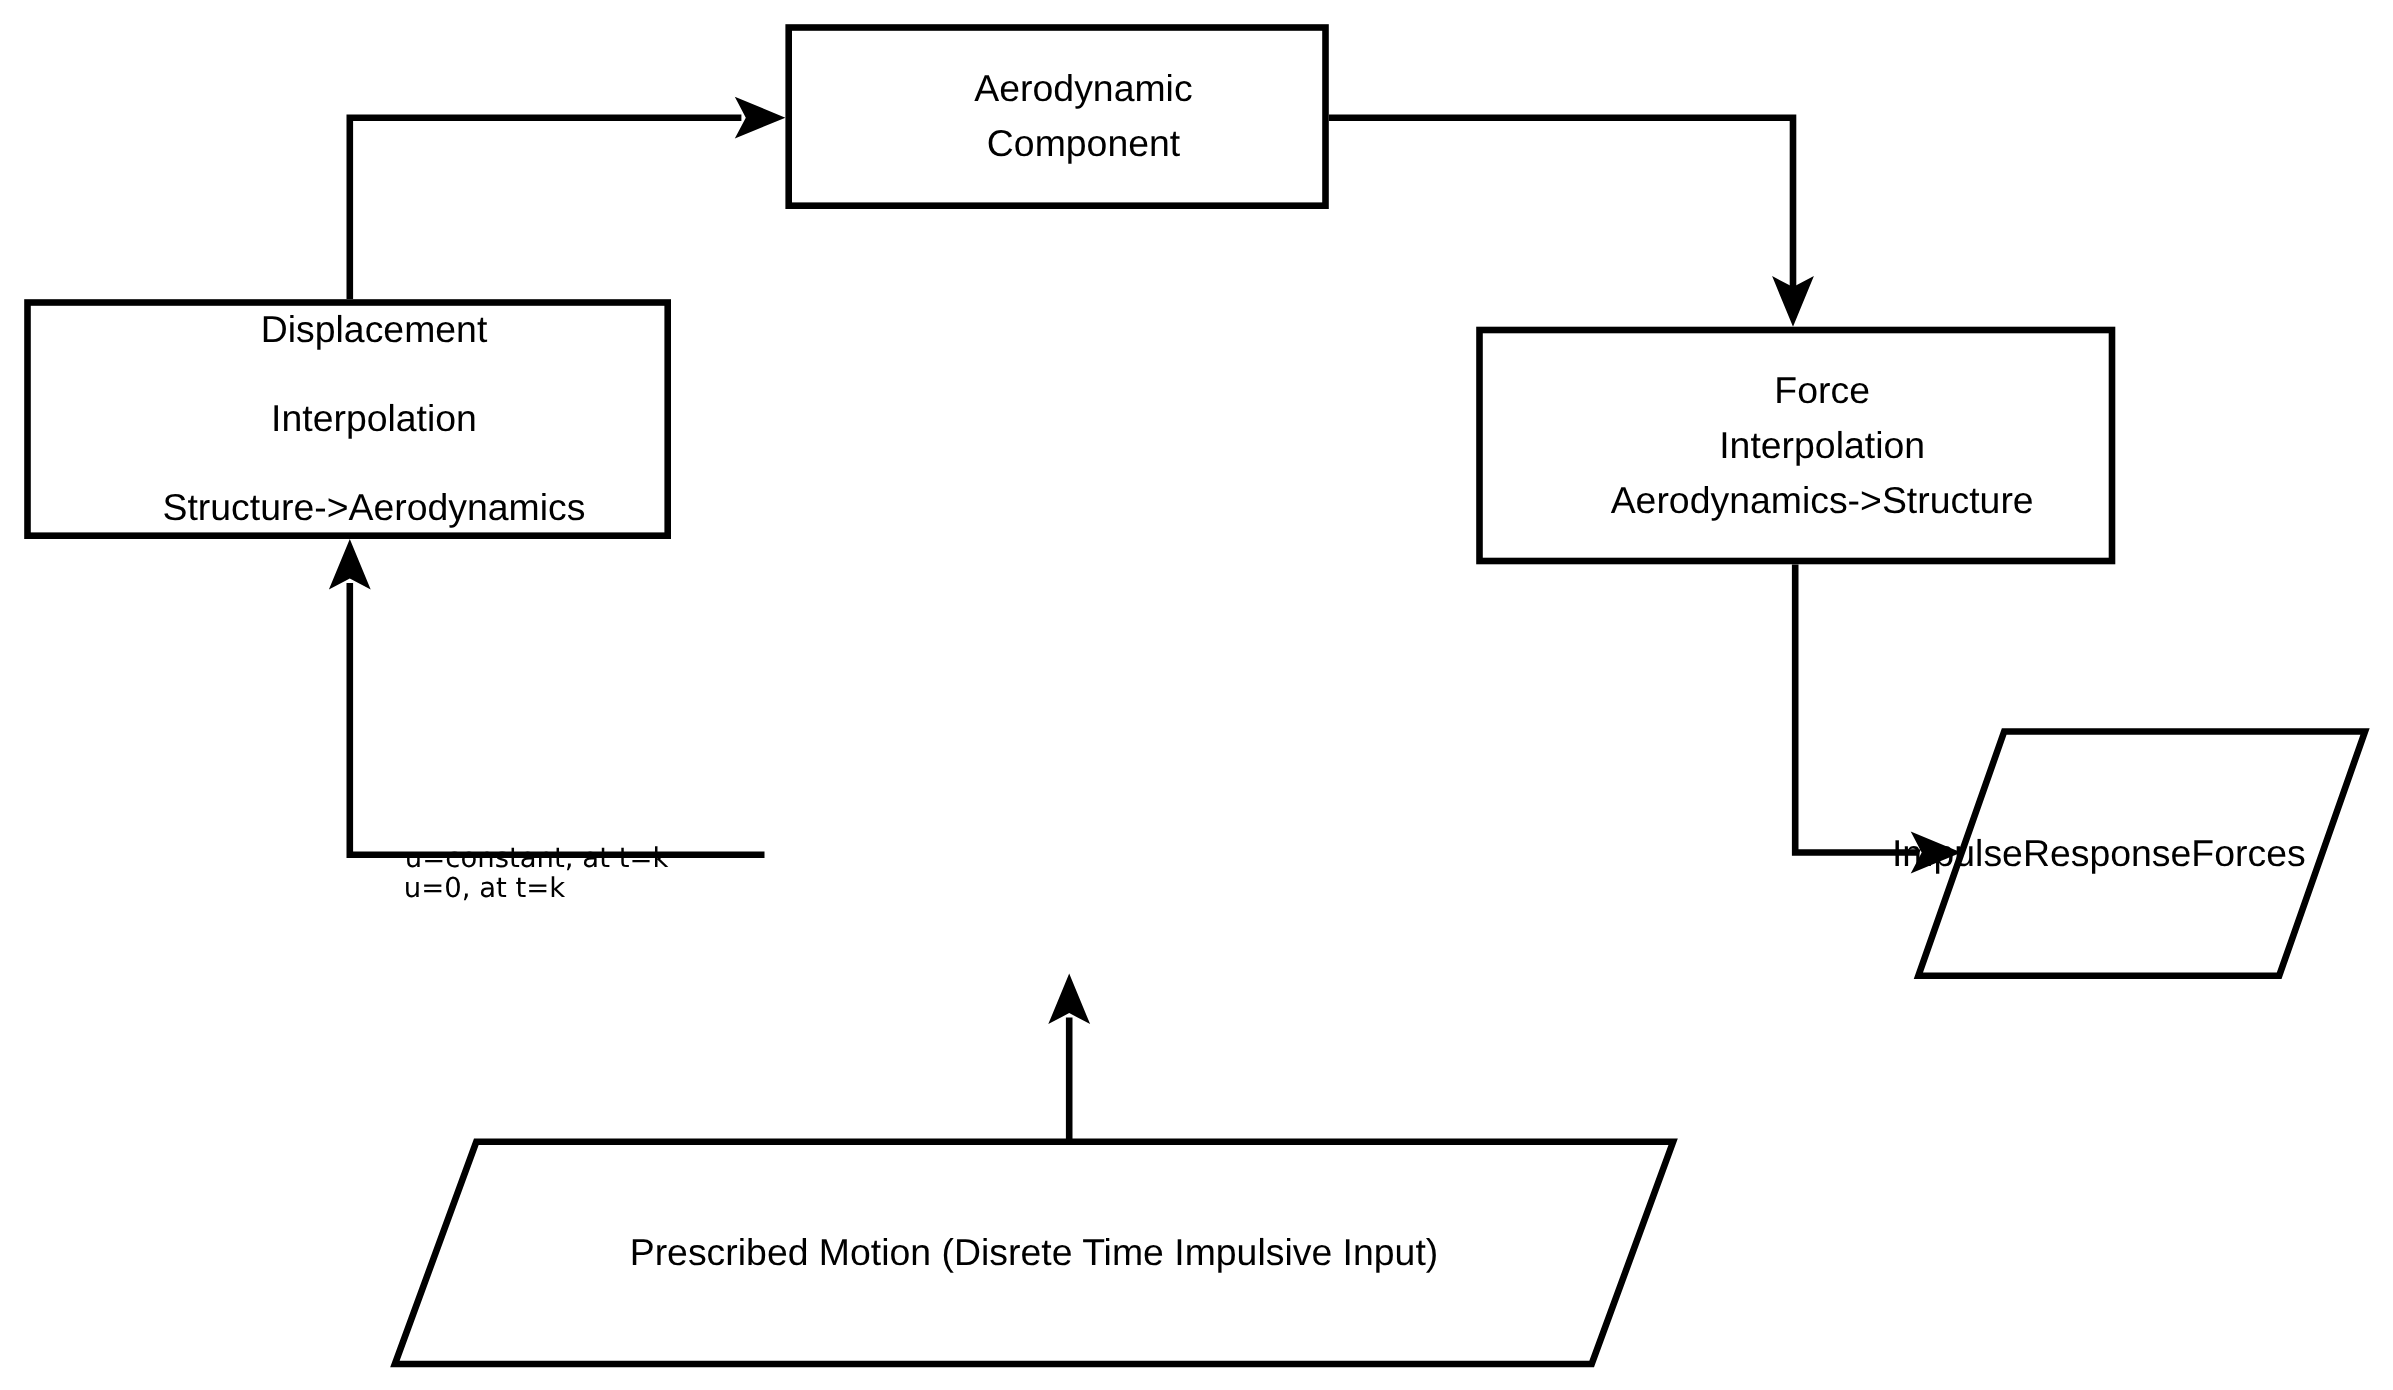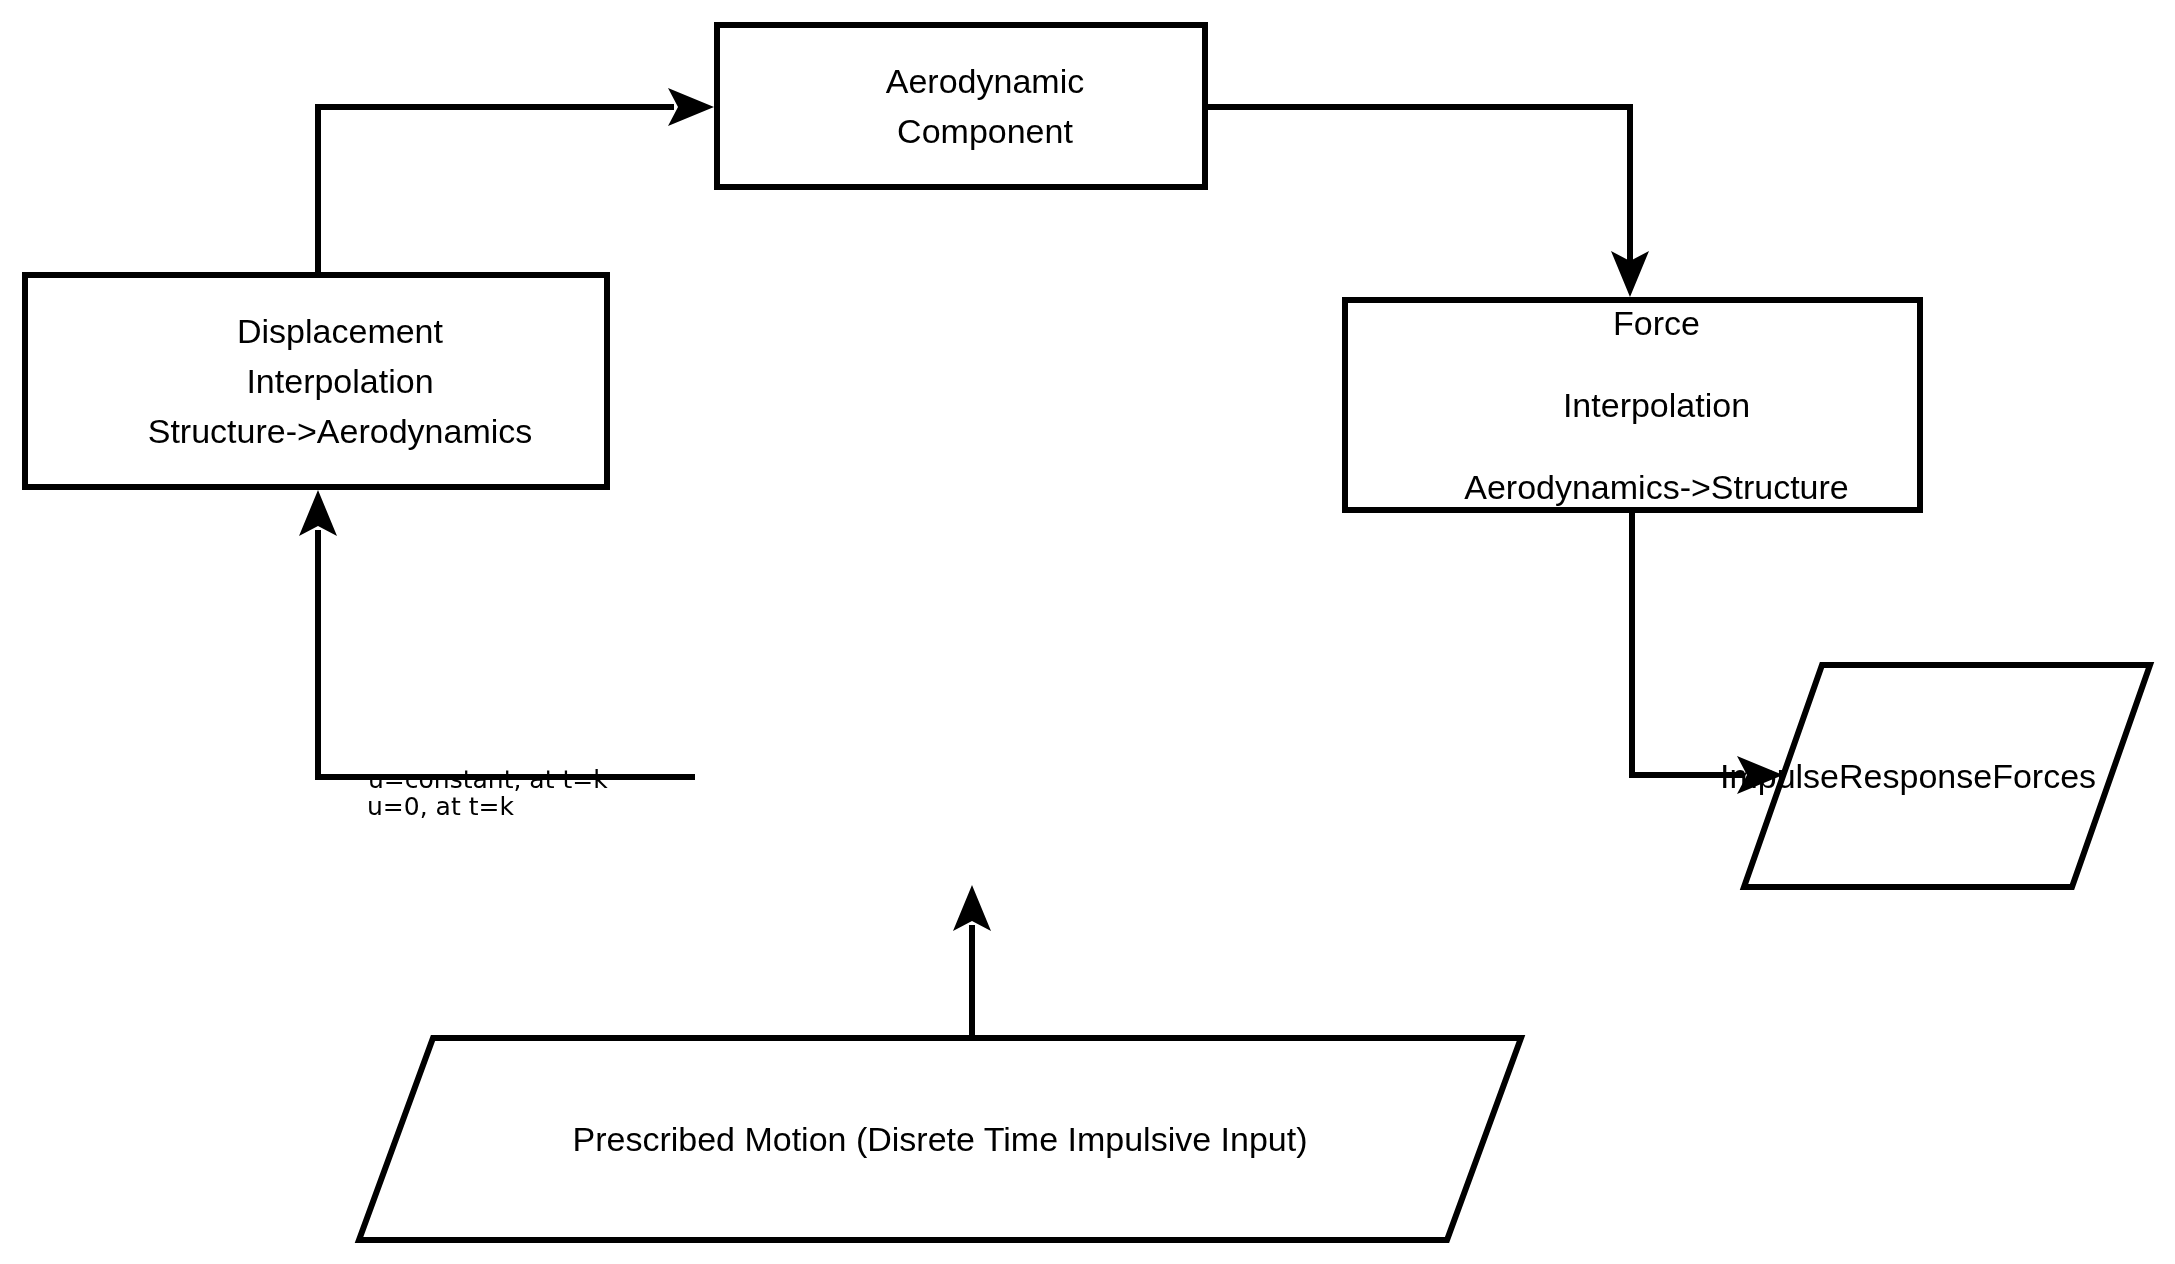--- a/index.html
+++ b/index.html
@@ -108,27 +108,27 @@
     <polygon points="1822,665 2150,665 2072,887 1744,887" fill="#ffffff" stroke="#000000" stroke-width="6"></polygon>
 
     <polygon points="433,1038 1521,1038 1447,1240 359,1240" fill="#ffffff" stroke="#000000" stroke-width="6"></polygon>
   </svg>
 
   <div class="box" style="left:714px; top:22px; width:494px; height:168px;">
     <div class="box-line">Aerodynamic</div>
     <div class="box-line">Component</div>
   </div>
 
-  <div class="box" style="left:22px; top:272px; width:588px; height:218px;">
+  <div class="box" style="left:22px; top:272px; width:588px; height:218px;gap:31px;">
     <div class="box-line">Displacement</div>
     <div class="box-line">Interpolation</div>
     <div class="box-line">Structure-&gt;Aerodynamics</div>
   </div>
 
-  <div class="box" style="left:1342px; top:297px; width:581px; height:216px;gap:32px;">
+  <div class="box" style="left:1342px; top:297px; width:581px; height:216px;">
     <div class="box-line">Force</div>
     <div class="box-line">Interpolation</div>
     <div class="box-line">Aerodynamics-&gt;Structure</div>
   </div>
 
 
   <div class="shape-text" style="left:1744px; top:665px; width:328px; height:222px;">
     <div class="box-line">Impulse</div>
     <div class="box-line">Response</div>
     <div class="box-line">Forces</div>

